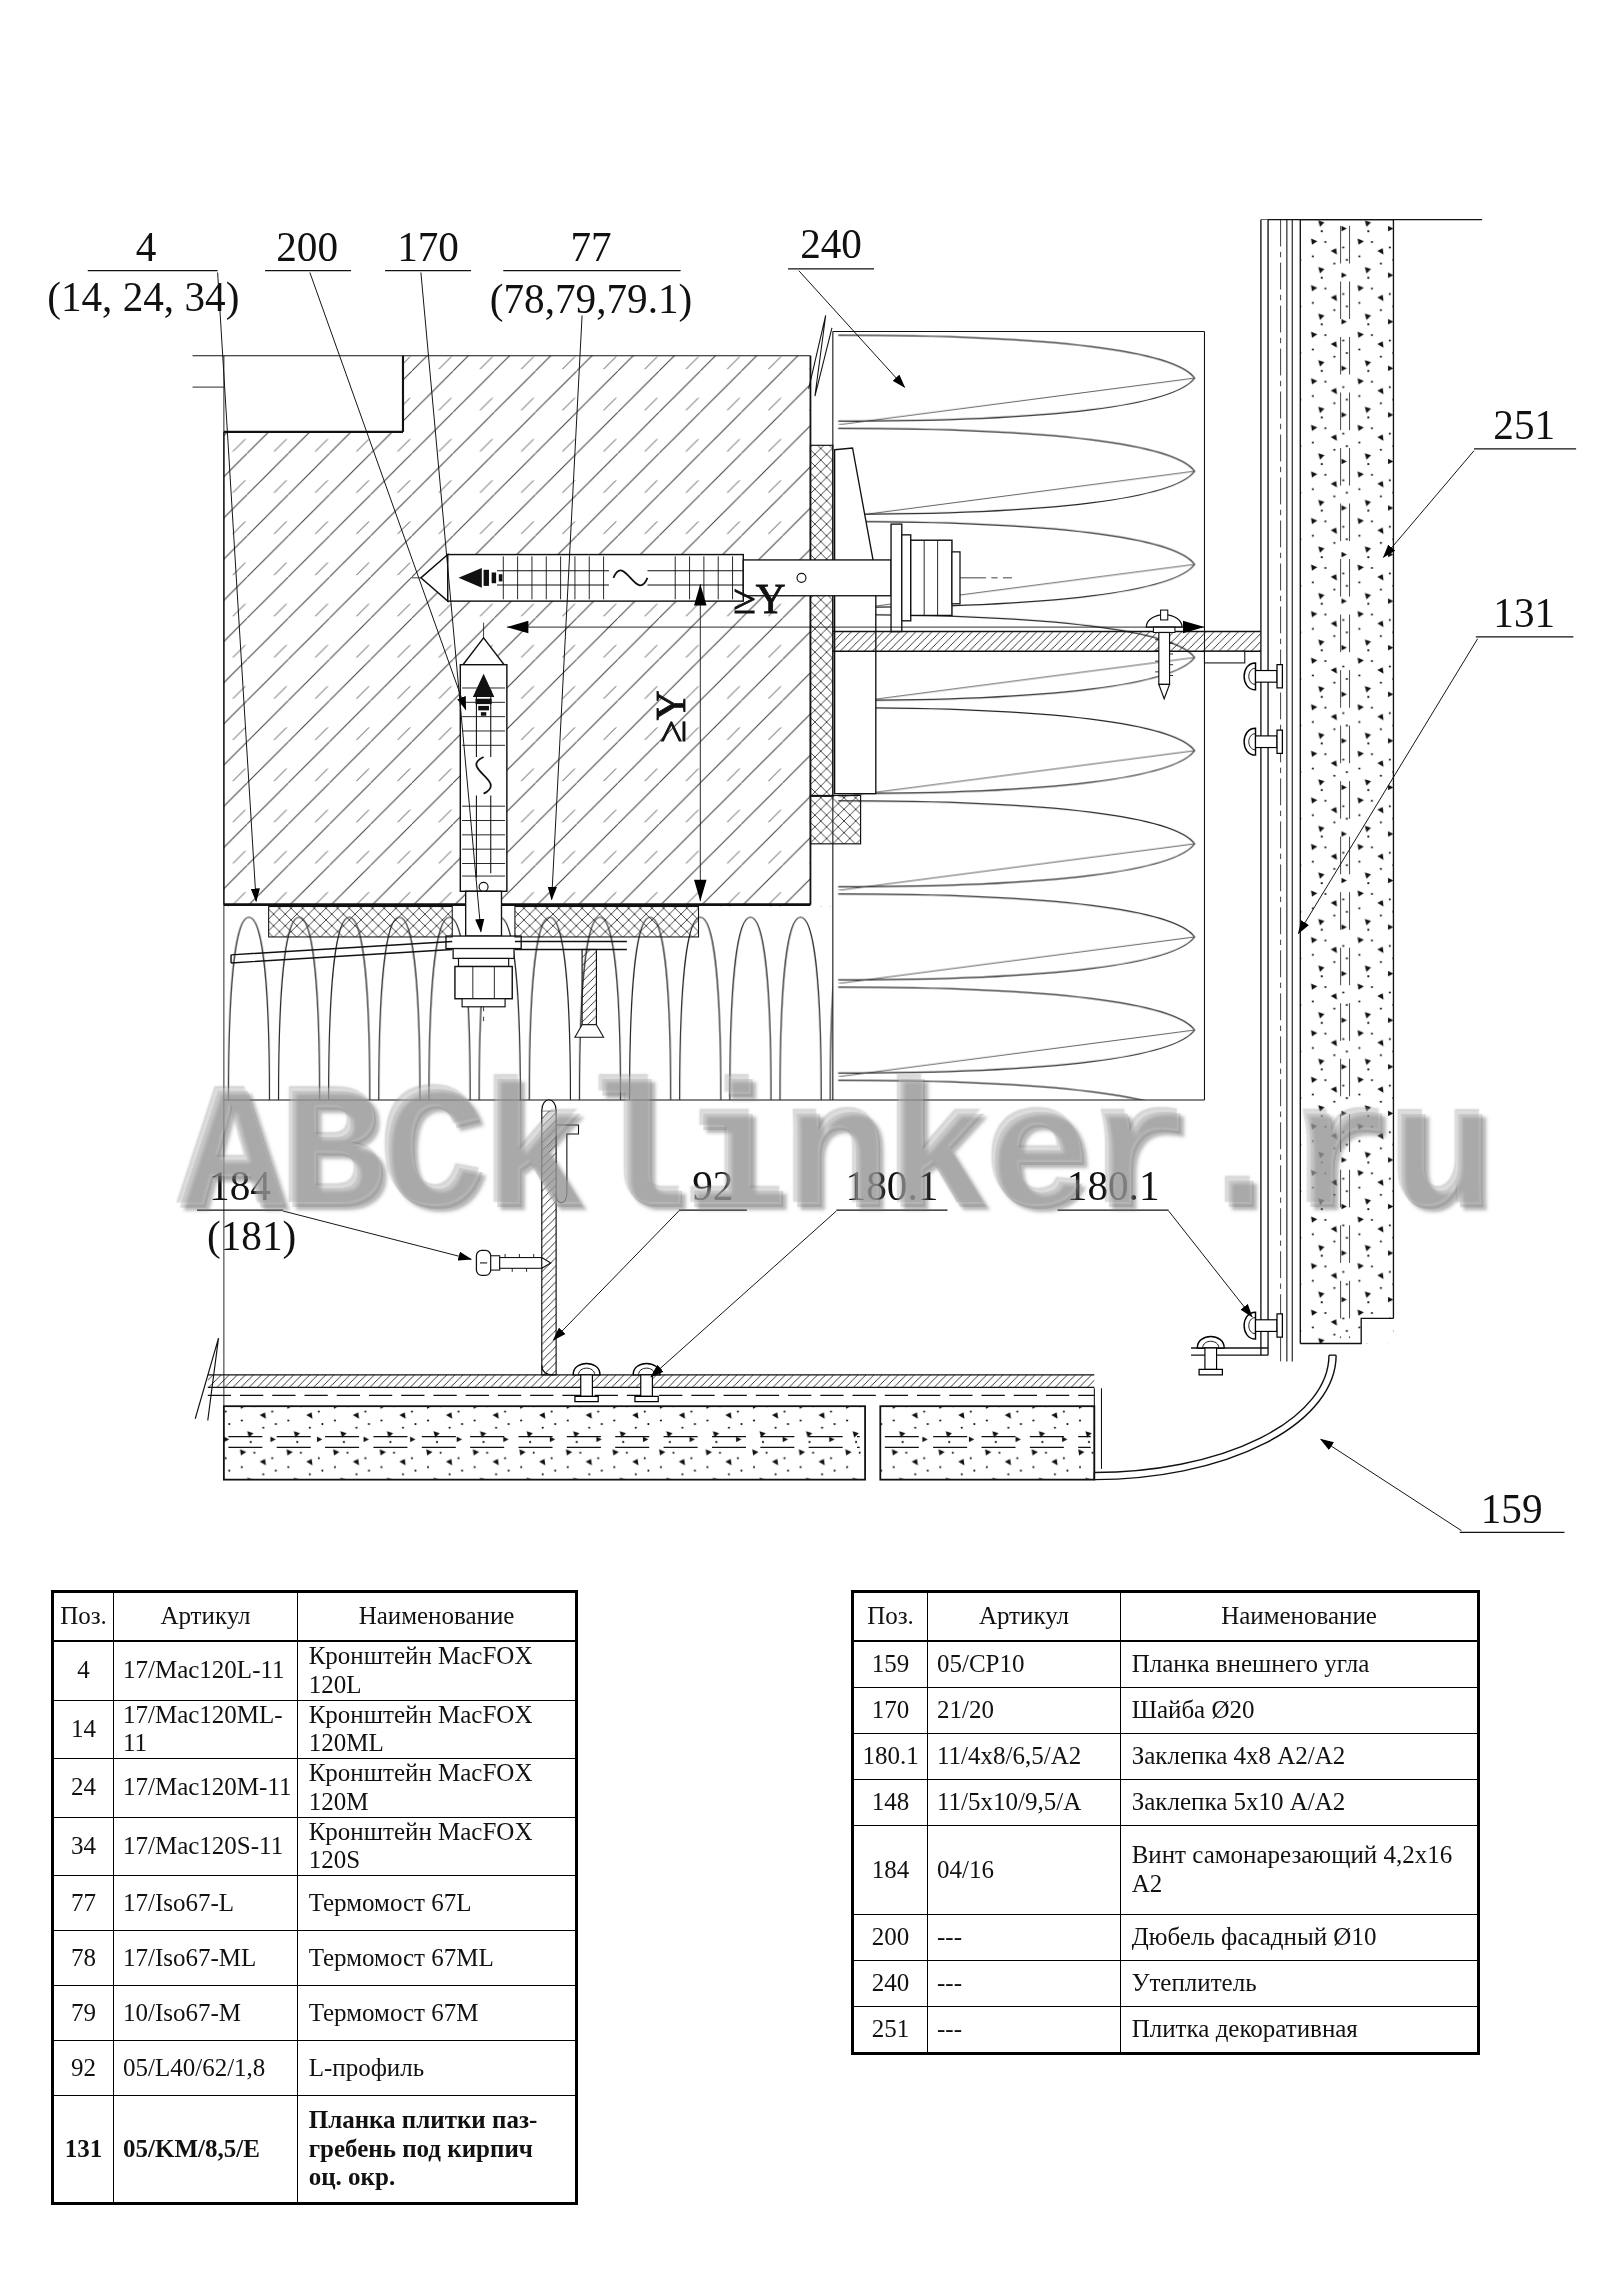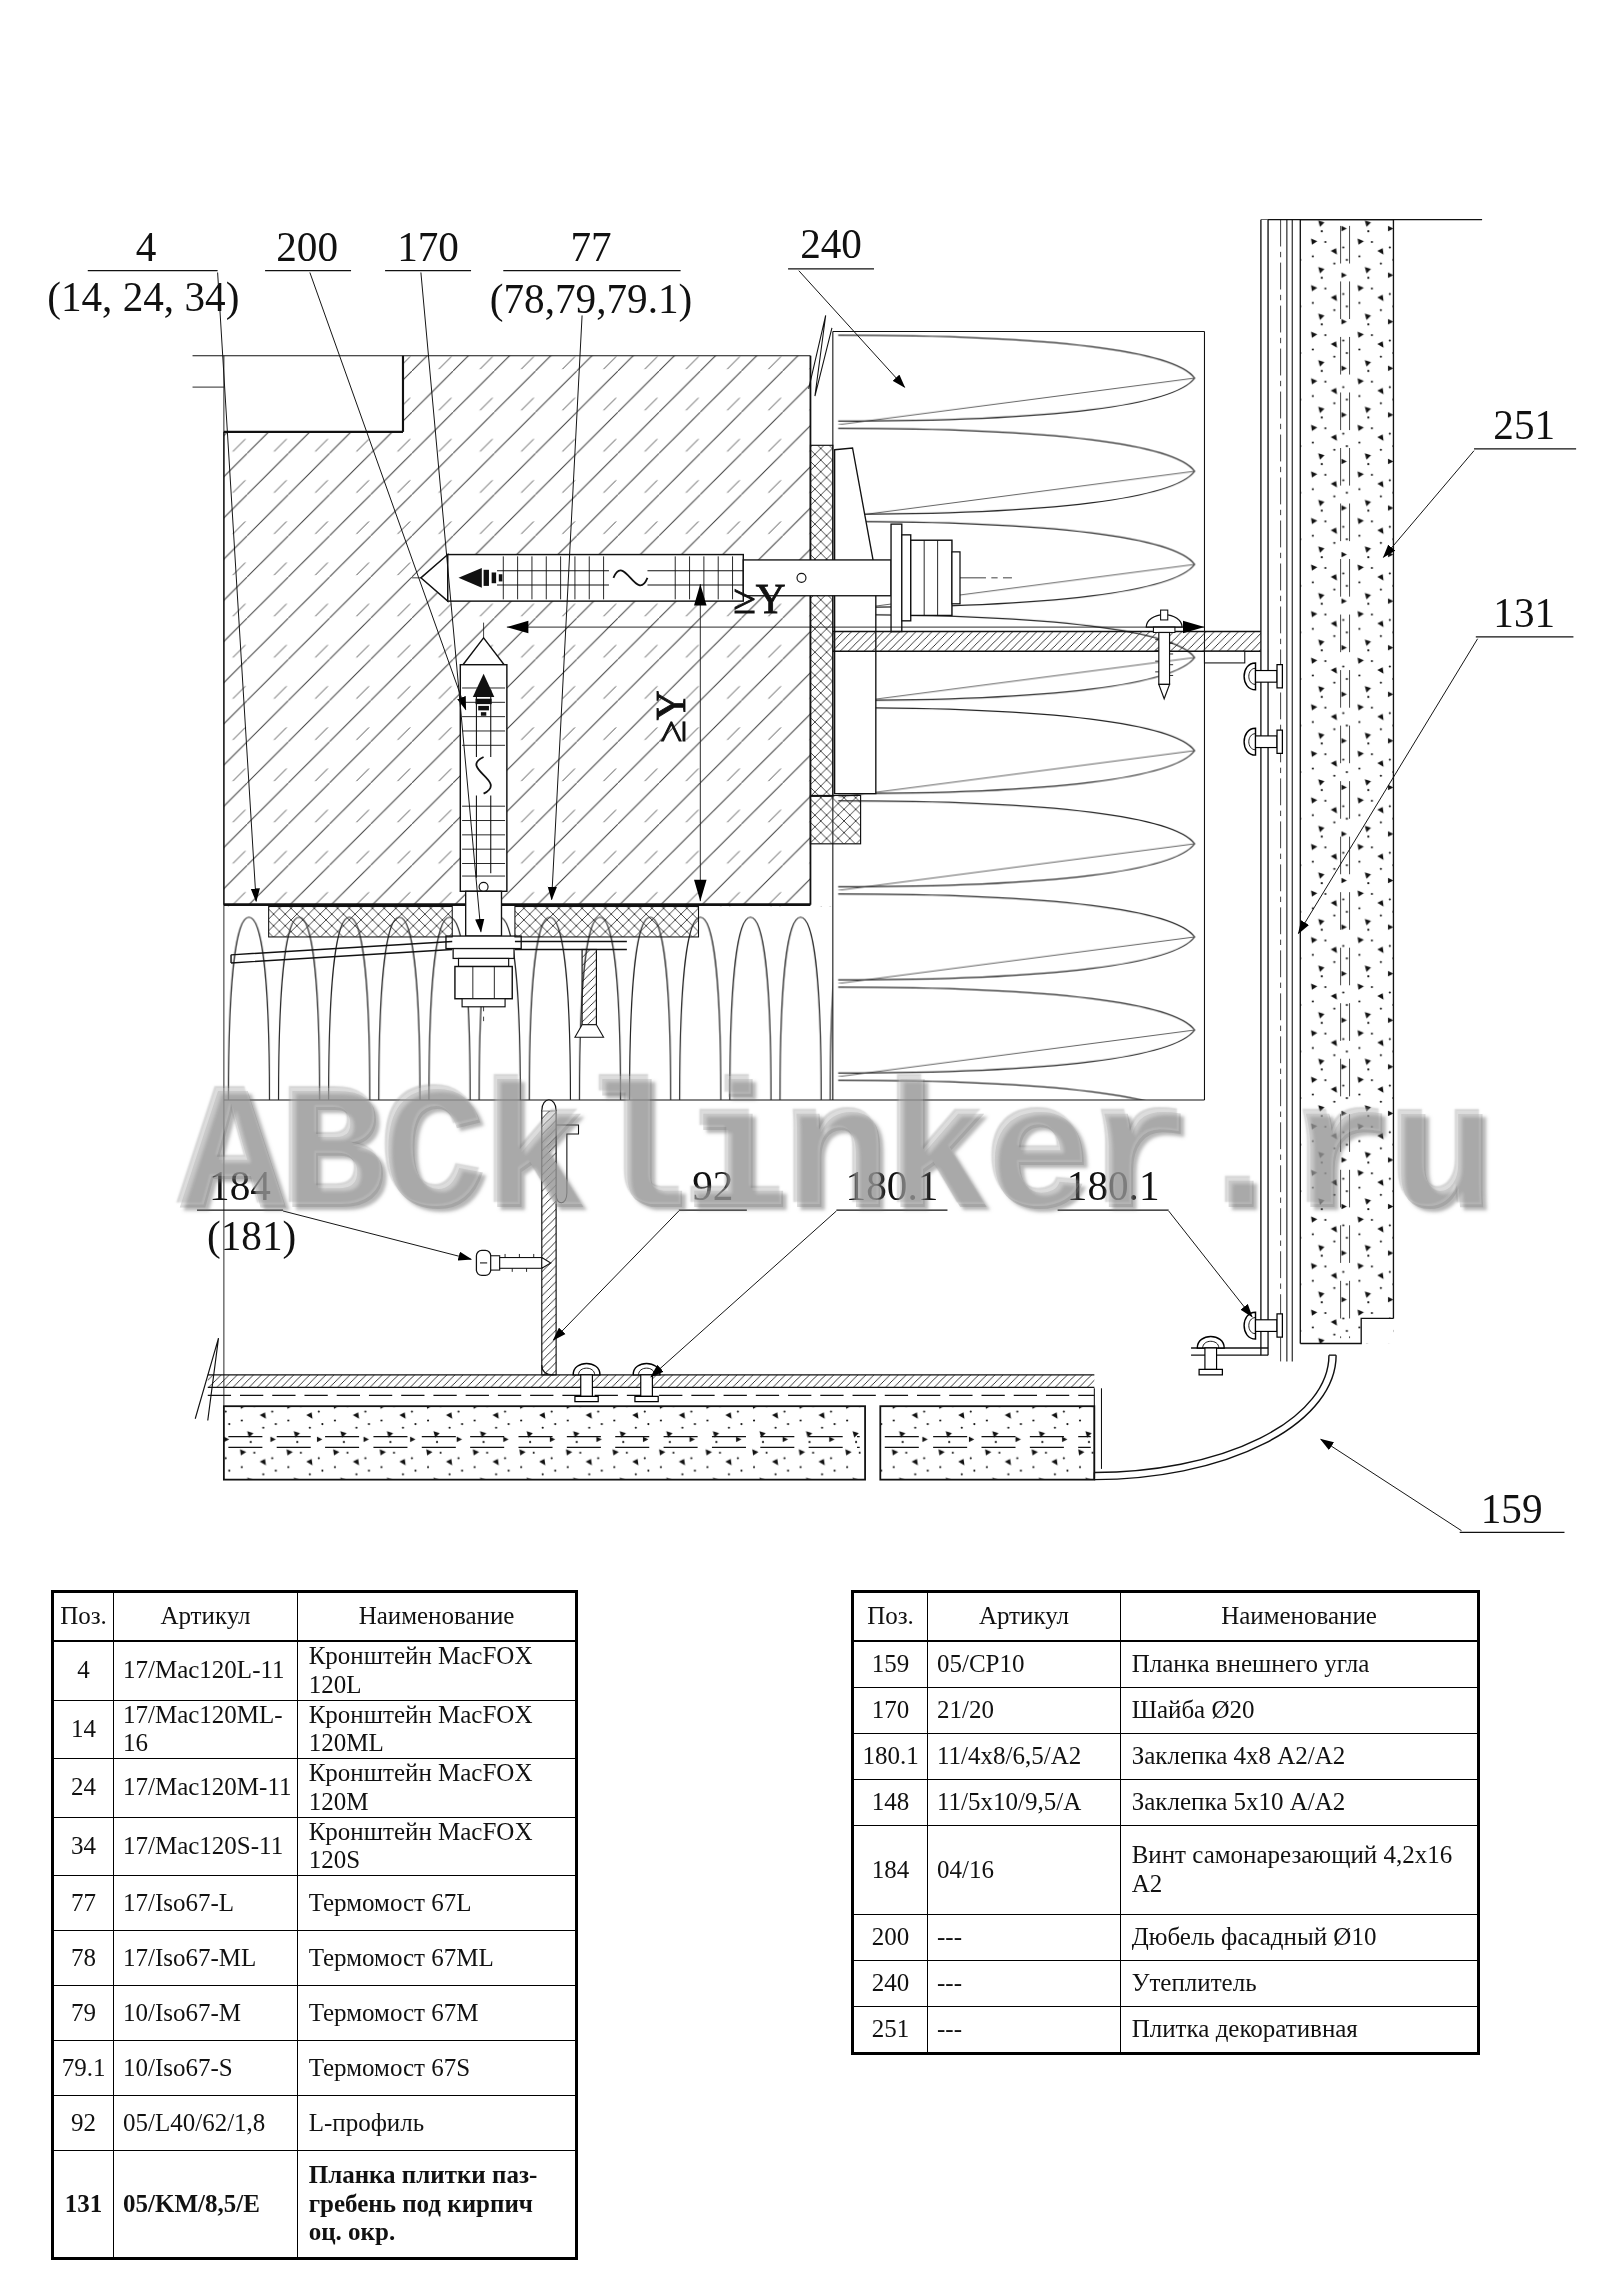--- a/index.html
+++ b/index.html
@@ -336,21 +336,21 @@
     <th>Артикул</th>
     <th>Наименование</th>
   </tr>
   <tr>
           <td class="pos">4</td>
           <td class="art">17/Mac120L-11</td>
           <td class="name">Кронштейн MacFOX  120L</td>
         </tr>
   <tr>
           <td class="pos">14</td>
-          <td class="art">17/Mac120ML-16</td>
+          <td class="art">17/Mac120ML-11</td>
           <td class="name">Кронштейн MacFOX 120ML</td>
         </tr>
   <tr>
           <td class="pos">24</td>
           <td class="art">17/Mac120M-11</td>
           <td class="name">Кронштейн MacFOX  120M</td>
         </tr>
   <tr>
           <td class="pos">34</td>
           <td class="art">17/Mac120S-11</td>
@@ -363,25 +363,20 @@
         </tr>
   <tr>
           <td class="pos">78</td>
           <td class="art">17/Iso67-ML</td>
           <td class="name">Термомост 67ML</td>
         </tr>
   <tr>
           <td class="pos">79</td>
           <td class="art">10/Iso67-M</td>
           <td class="name">Термомост 67M</td>
-        </tr>
-  <tr>
-          <td class="pos">79.1</td>
-          <td class="art">10/Iso67-S</td>
-          <td class="name">Термомост 67S</td>
         </tr>
   <tr>
           <td class="pos">92</td>
           <td class="art">05/L40/62/1,8</td>
           <td class="name">L-профиль</td>
         </tr>
   <tr class="tall">
           <td class="pos">131</td>
           <td class="art">05/KM/8,5/E</td>
           <td class="name">Планка плитки паз-гребень под кирпич оц. окр.</td>

